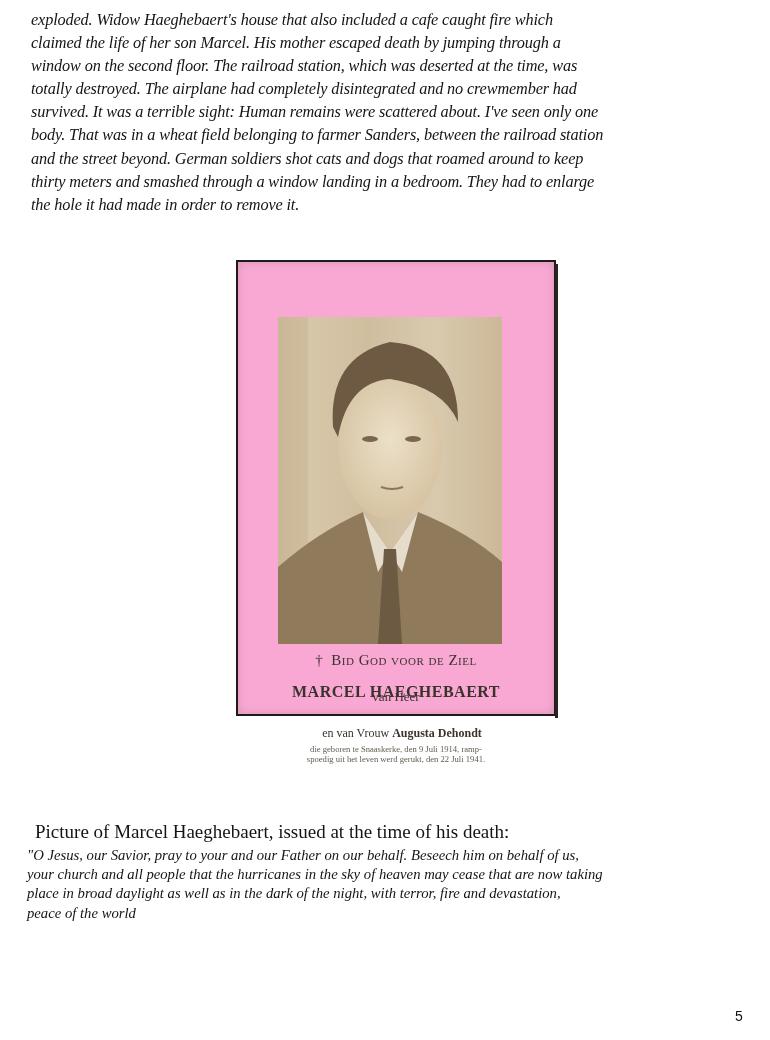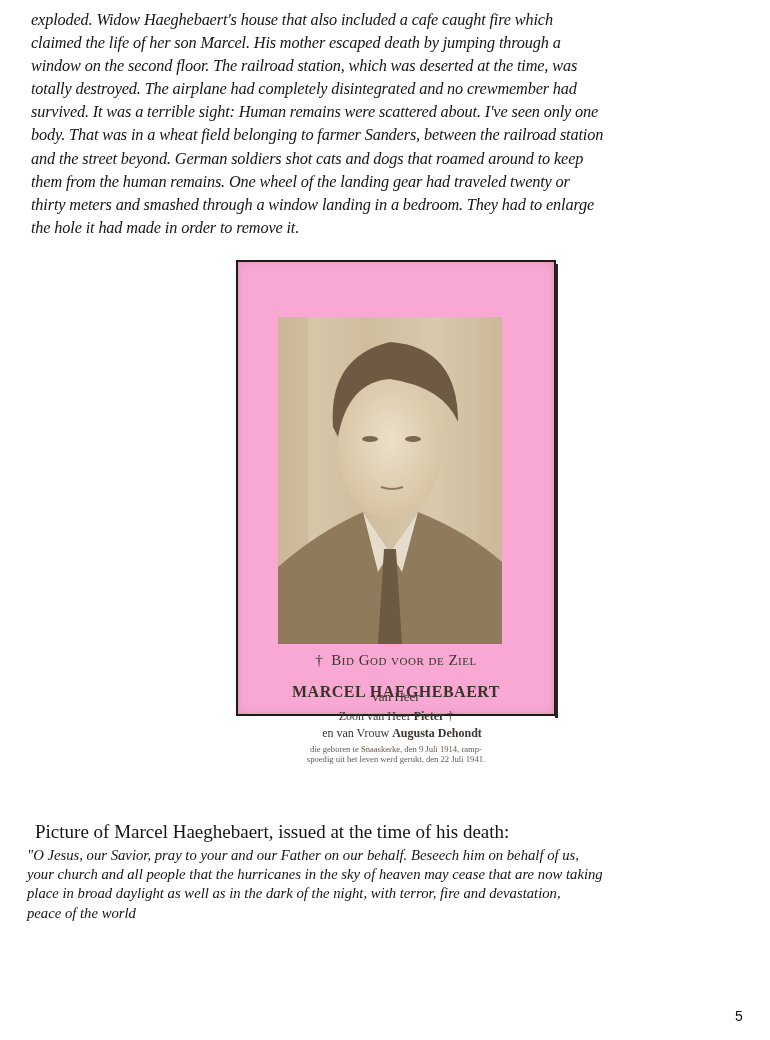--- a/index.html
+++ b/index.html
@@ -38,21 +38,20 @@
 <body>
 
 <div class="narrative">
   <span>exploded. Widow Haeghebaert's house that also included a cafe caught fire which</span>
   <span>claimed the life of her son Marcel. His mother escaped death by jumping through a</span>
   <span>window on the second floor. The railroad station, which was deserted at the time, was</span>
   <span>totally destroyed. The airplane had completely disintegrated and no crewmember had</span>
   <span>survived. It was a terrible sight: Human remains were scattered about. I've seen only one</span>
   <span>body. That was in a wheat field belonging to farmer Sanders, between the railroad station</span>
   <span>and the street beyond. German soldiers shot cats and dogs that roamed around to keep</span>
-  <span>them from the human remains. One wheel of the landing gear had traveled twenty or</span>
   <span>thirty meters and smashed through a window landing in a bedroom. They had to enlarge</span>
   <span>the hole it had made in order to remove it.</span>
 </div>
 
 <div class="card">
   <div class="photo" title="Sepia portrait of a young man in suit and tie">
     <svg viewBox="0 0 224 327" preserveAspectRatio="none">
       <defs>
         <radialGradient id="face" cx="50%" cy="45%" r="55%">
           <stop offset="0%" stop-color="#ece0c9"></stop>
@@ -69,25 +68,20 @@
       <ellipse cx="92" cy="122" rx="8" ry="3" fill="#7b6750"></ellipse>
       <ellipse cx="135" cy="122" rx="8" ry="3" fill="#7b6750"></ellipse>
       <path d="M103 170 Q114 174 125 170" stroke="#8d7659" stroke-width="2" fill="none"></path>
     </svg>
   </div>
   <div class="card-text ct-prayer">
     <span class="cross">†</span><span>Bid God voor de Ziel</span>
   </div>
   <div class="card-text ct-vanheer">van Heer</div>
   <div class="card-text ct-name">MARCEL HAEGHEBAERT</div>
-  <div class="card-text ct-son">
-    <span>Zoon van Heer</span>
-    <b>Pieter</b>
-    <span>†</span>
-  </div>
   <div class="card-text ct-mother">
     <span>en van Vrouw</span>
     <b>Augusta Dehondt</b>
   </div>
   <div class="card-text ct-dates">
     <span>die geboren te Snaaskerke, den 9 Juli 1914, ramp-</span>
     <span>spoedig uit het leven werd gerukt, den 22 Juli 1941.</span>
   </div>
 </div>
 

